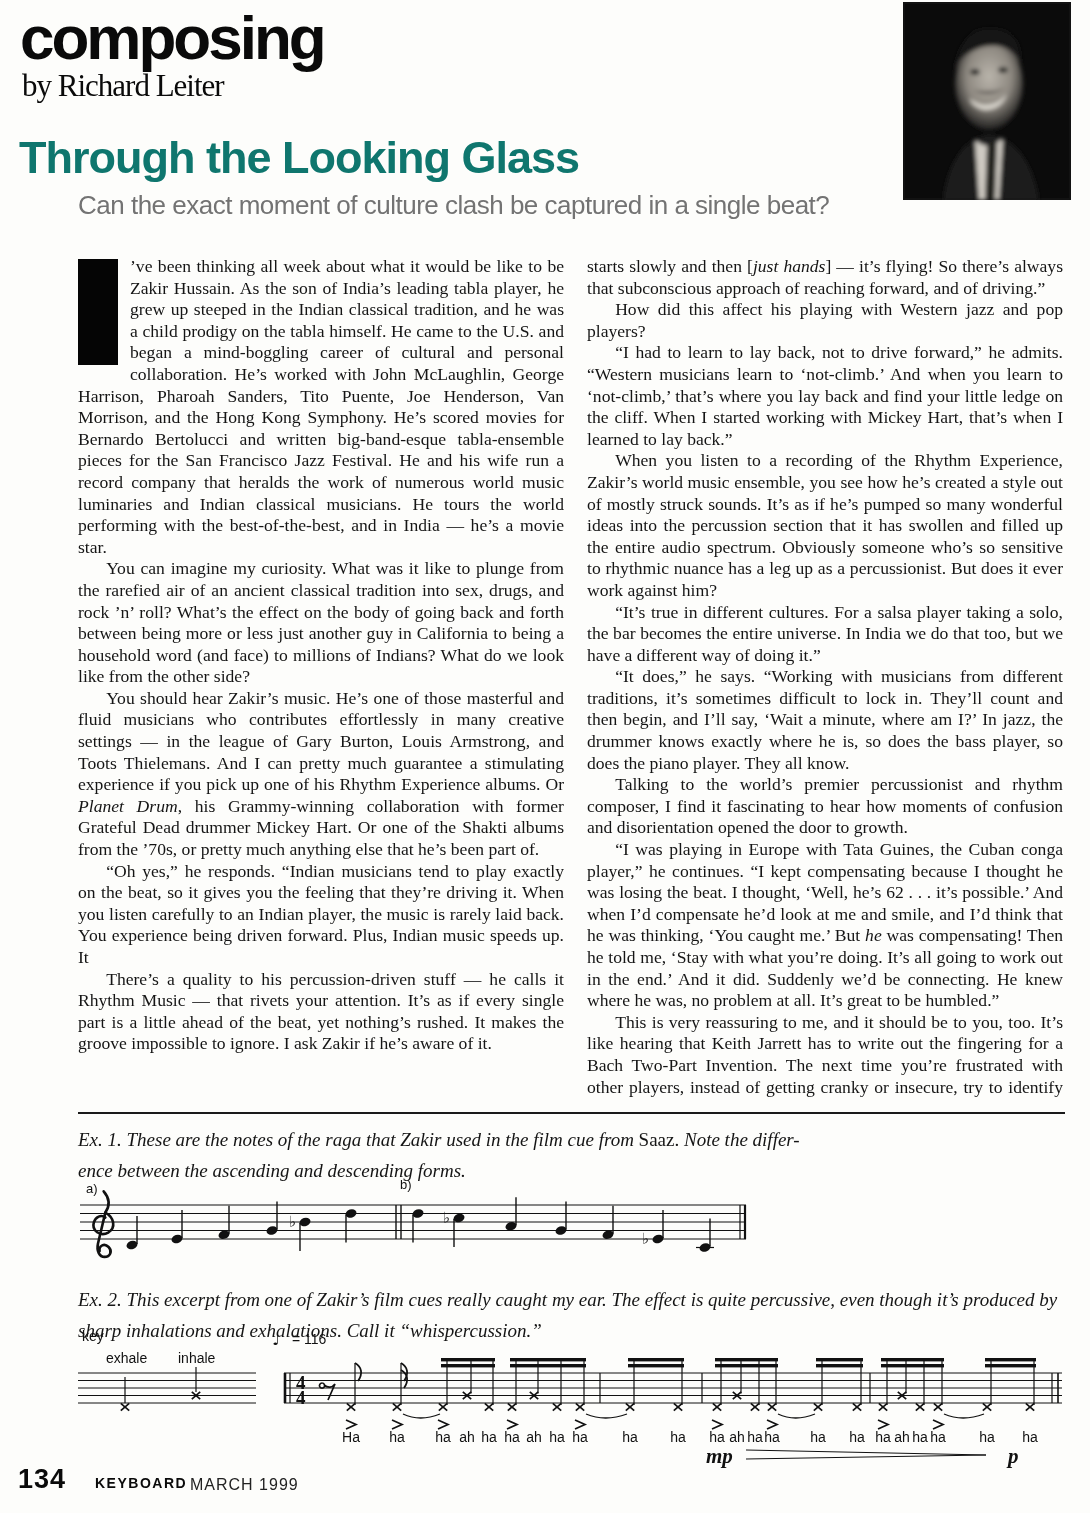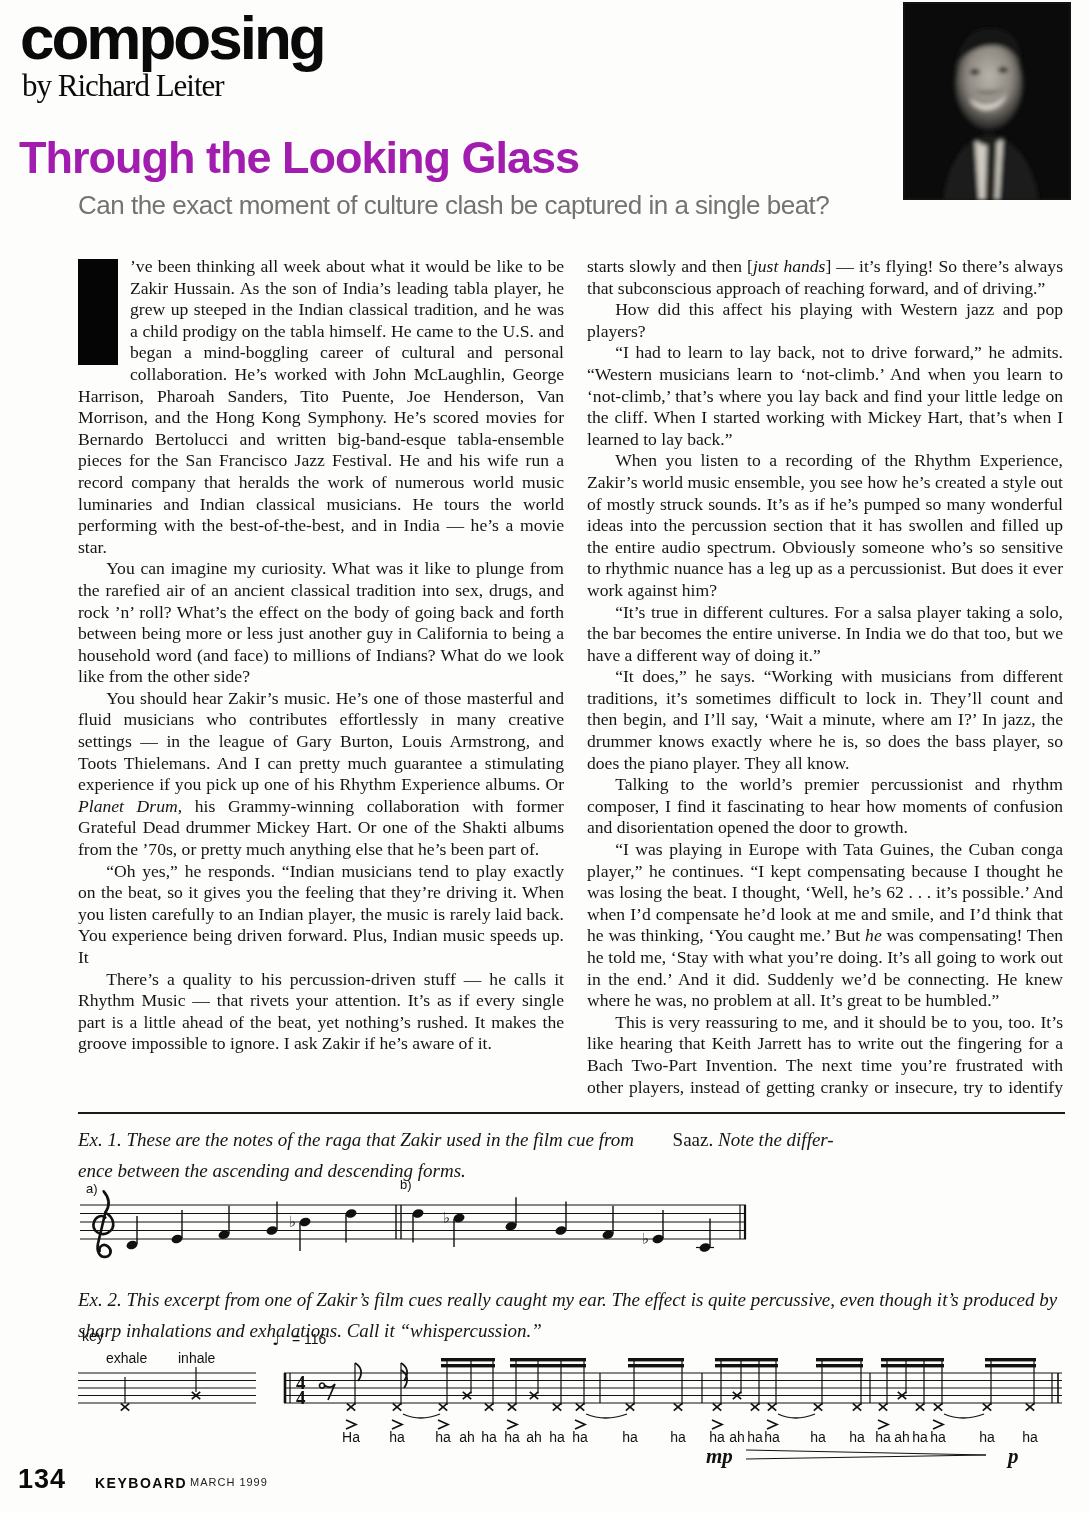--- a/index.html
+++ b/index.html
@@ -4,49 +4,49 @@
 <style>
   html,body{margin:0;padding:0;background:#e8e8e8;}
   .page{position:relative;width:1090px;height:1513px;background:#fdfdfb;overflow:hidden;
         font-family:"Liberation Serif",serif;color:#111;}
   
   .colname{position:absolute;left:20px;top:2px;font-family:"Liberation Sans",sans-serif;
            font-weight:900;font-size:62px;letter-spacing:-3px;color:#0a0a0a;}
   .byline{position:absolute;left:22px;top:68px;font-family:Liberation Serif, serif;
           font-size:31px;letter-spacing:-1px;color:#0a0a0a;}
   .headline{position:absolute;left:19px;top:132px;font-family:"Liberation Sans",sans-serif;
-            font-weight:900;font-size:45px;letter-spacing:-1px;color:#a21caf;}
+            font-weight:900;font-size:45px;letter-spacing:-1px;color:#0f766e;}
   .subtitle{position:absolute;left:78px;top:190px;font-family:"Liberation Sans",sans-serif;
             font-size:26px;letter-spacing:-0.5px;color:#737373;}
   .photo{position:absolute;left:903px;top:2px;width:168px;height:198px;}
   
   .col{position:absolute;top:256px;height:845px;overflow:hidden;font-size:17.6px;
        line-height:21.6px;text-align:justify;color:#151515;}
   .col-left{left:78px;width:486px;}
   .col-right{left:587px;width:476px;}
   .col p{margin:0;text-indent:1.6em;}
   .col p.noindent{text-indent:0;}
   .dropcap{float:left;width:40px;height:106px;background:#050505;margin:3px 12px 0 0;}
   i{font-style:italic;}
   
   .rule{position:absolute;left:78px;top:1112px;width:987px;height:2px;background:#1a1a1a;}
   .excap{position:absolute;font-style:italic;font-size:19px;line-height:31px;color:#151515;}
-  .excap .rm{font-style:normal;margin-left:34px;}
+  .excap .rm{font-style:normal;}
   .excap1{left:78px;top:1124px;width:760px;}
   .excap2{left:78px;top:1284px;width:990px;}
   .exlabel{position:absolute;font-family:"Liberation Sans",sans-serif;font-size:13px;color:#111;}
   .ex1svg{position:absolute;left:78px;top:1178px;}
   .ex2svg{position:absolute;left:70px;top:1325px;}
   
   .pageno{position:absolute;left:18px;top:1464px;font-family:"Liberation Sans",sans-serif;
           font-weight:900;font-size:27px;letter-spacing:1px;color:#0a0a0a;}
   .mag{position:absolute;left:95px;top:1475px;font-family:"Liberation Sans",sans-serif;
        font-weight:bold;font-size:14px;letter-spacing:1.5px;color:#0a0a0a;}
   .issue{position:absolute;left:190px;top:1476px;font-family:"Liberation Sans",sans-serif;
-         font-size:11px;letter-spacing:1px;color:#222;}
+         font-size:16px;letter-spacing:1px;color:#222;}
 </style>
 </head>
 <body>
 
 <div class="page">
 
   <div class="colname">composing</div>
   <div class="byline">by Richard Leiter</div>
   <div class="headline">Through the Looking Glass</div>
   <div class="subtitle">Can the exact moment of culture clash be captured in a single beat?</div>

